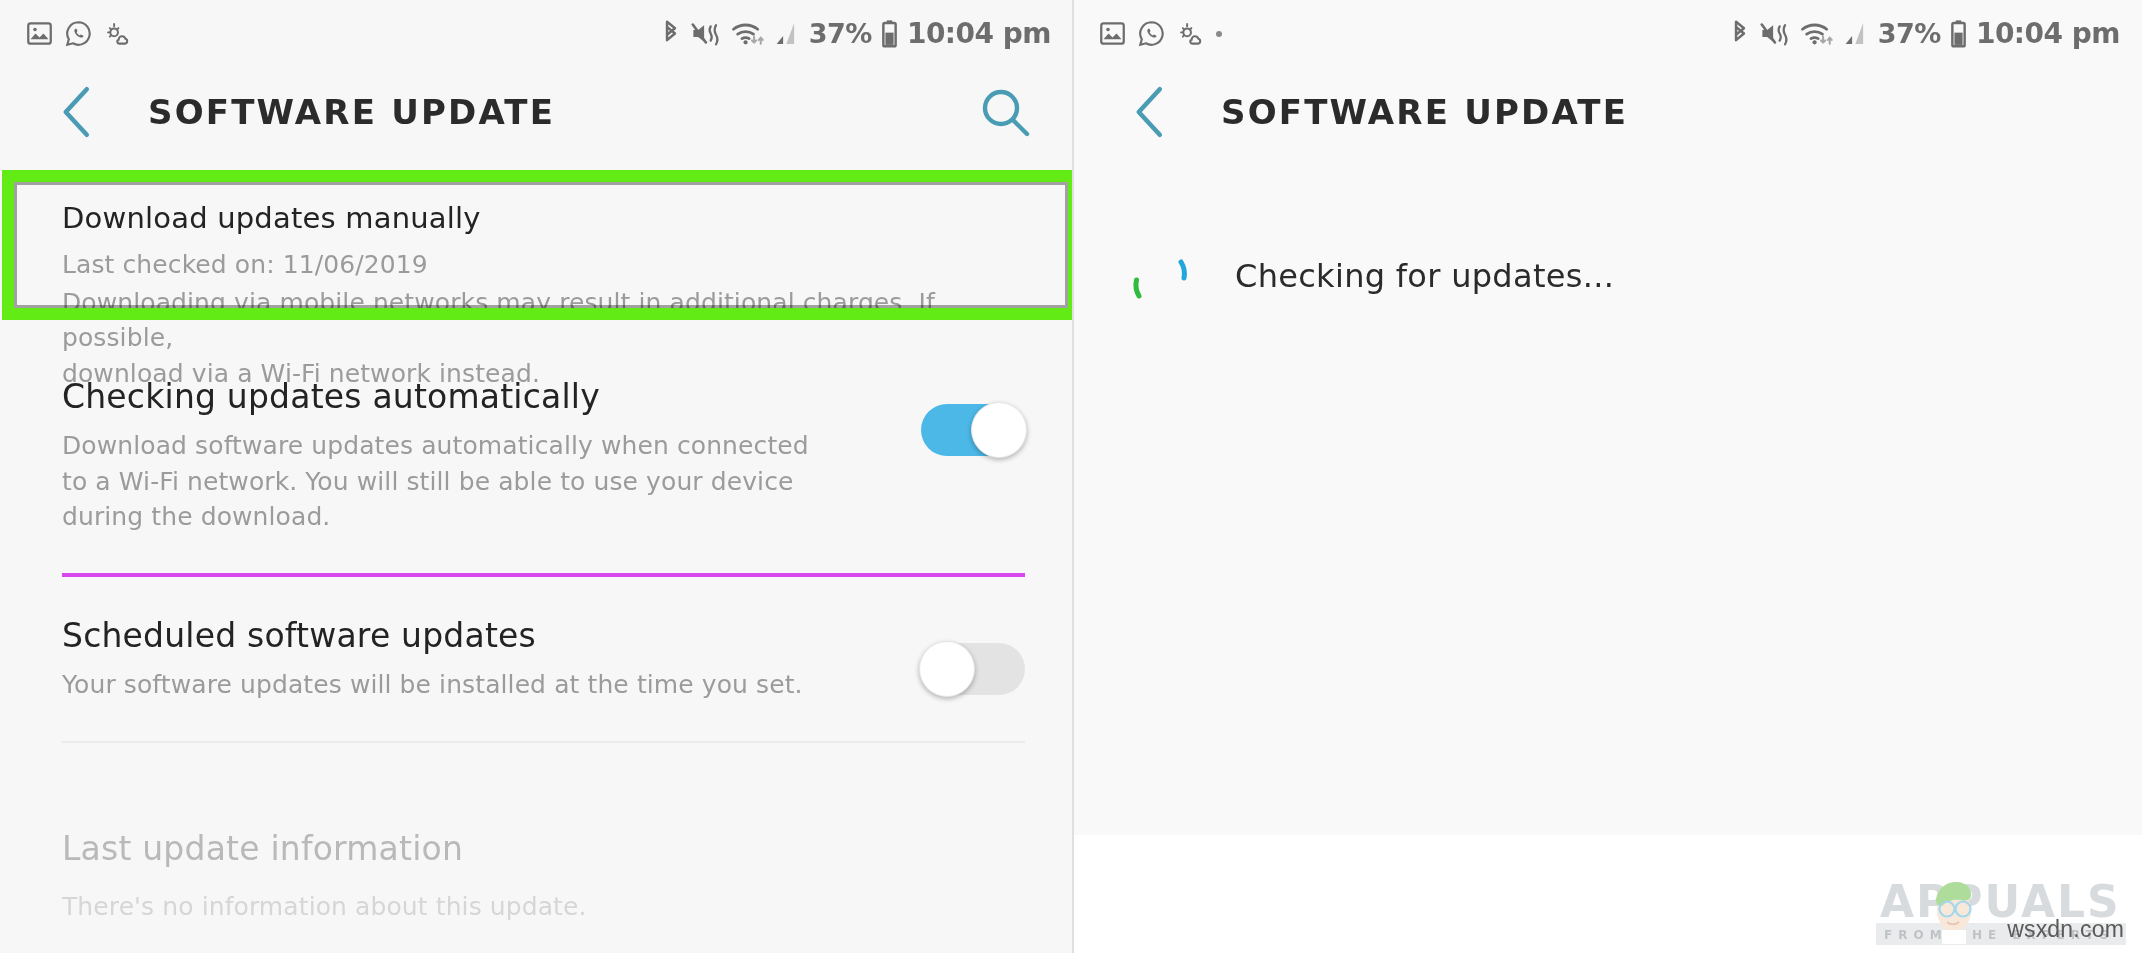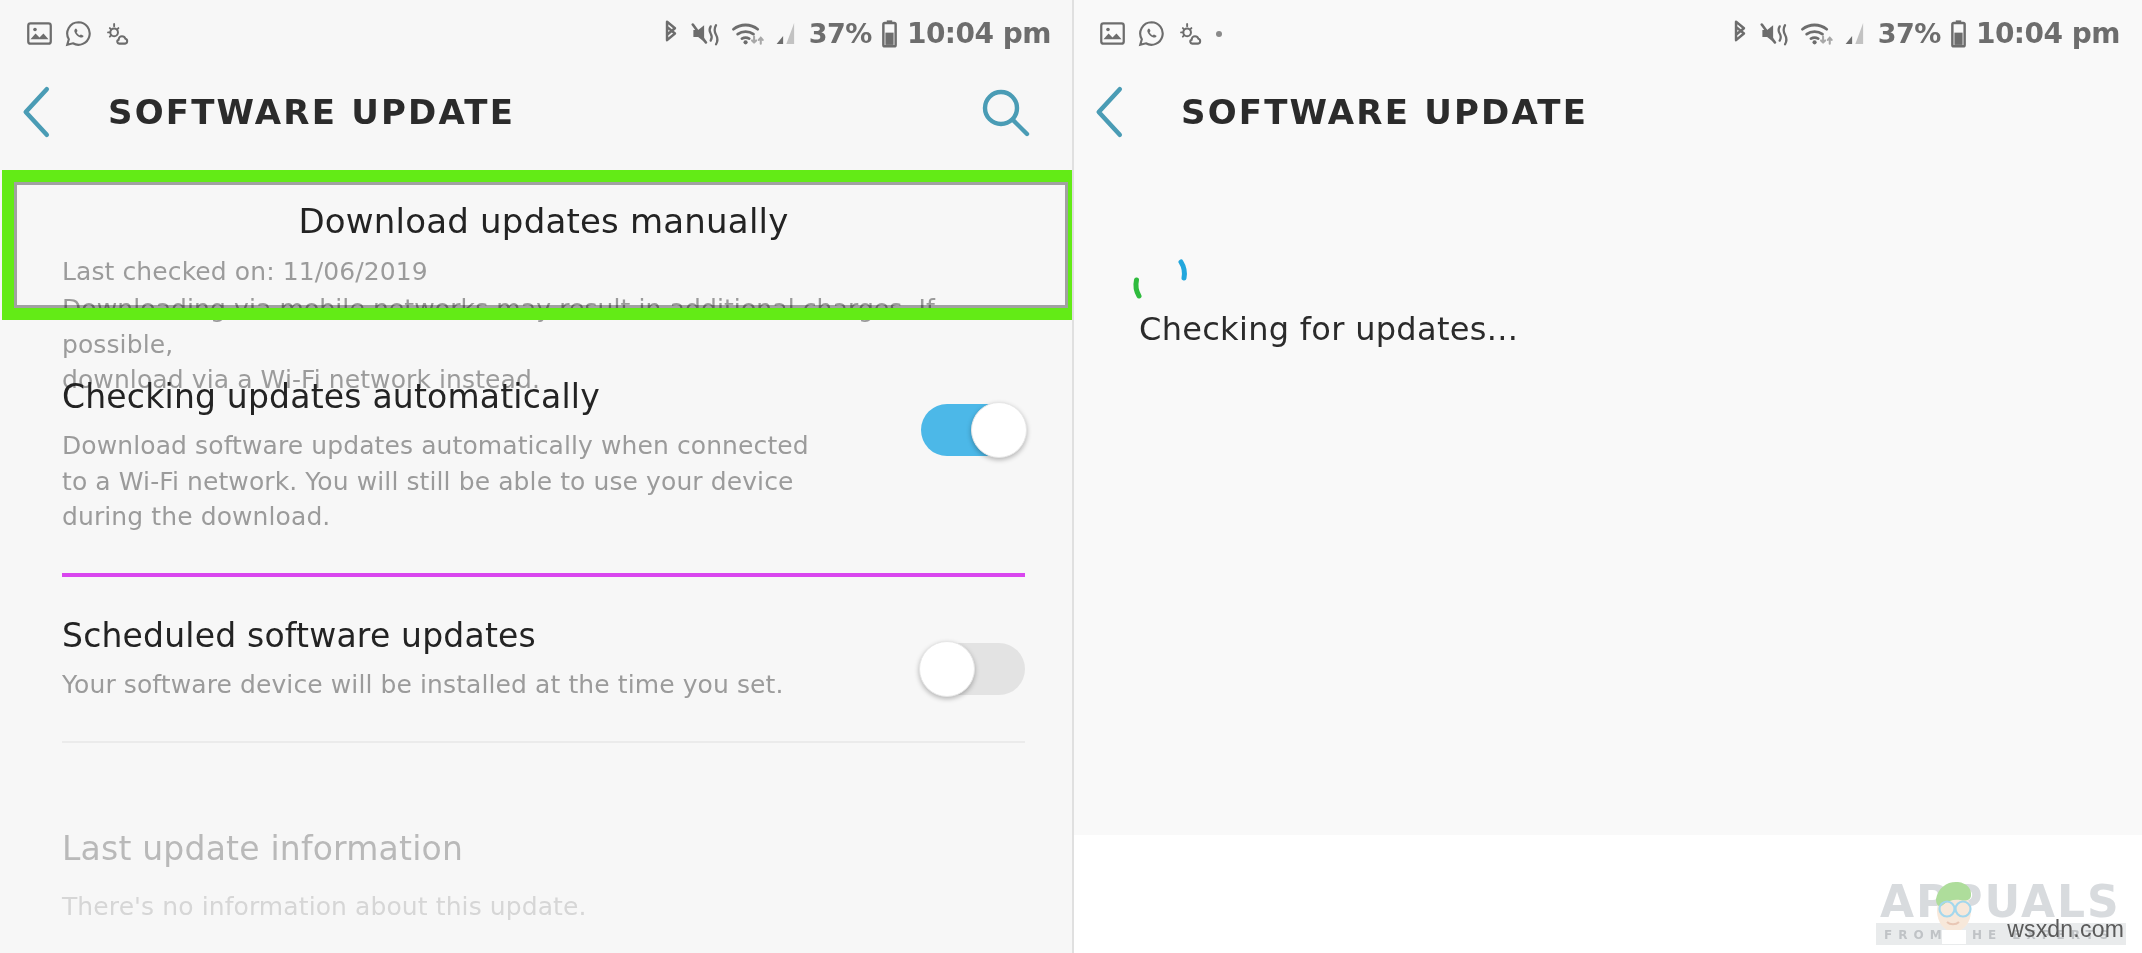--- a/index.html
+++ b/index.html
@@ -66,21 +66,21 @@
     width:6px; height:6px; border-radius:50%;
     background:#8a8a8a;
   }
 
   
   .appbar {
     position:relative;
     height:116px;
     display:flex;
     align-items:center;
-    padding-left:16px;
+    padding-left:56px;
     padding-right:40px;
   }
   .back-chevron {
     width:44px; height:56px;
     flex:0 0 auto;
     cursor:pointer;
   }
   .appbar-title {
     margin-left:48px;
     font-family:"DejaVu Sans", sans-serif;
@@ -142,21 +142,21 @@
     background:transparent;
   }
   .row-manual-wrap {
     position:relative;
     height:168px;
   }
   .row-manual {
     margin:0 48px 0 62px;
     padding-top:30px;
   }
-  .row-manual .setting-title { font-size:34px;text-align:center; }
+  .row-manual .setting-title { font-size:29px; }
 
   
   .toggle {
     flex:0 0 auto;
     position:relative;
     width:104px; height:52px;
     border-radius:26px;
     margin-top:28px;
     cursor:pointer;
   }
@@ -179,22 +179,22 @@
     margin:0 48px 0 62px;
     border-top:2px solid #ebebeb;
     padding-top:46px;
   }
   .section-last .setting-title { color:#b9b9b9; font-size:33px;margin-top:39px; }
   .section-last .setting-desc  { color:#d6d6d6; margin-top:20px; }
 
   
   .checking-row {
     display:flex;
+    align-items:center;
     padding:72px 0 0 40px;
-    flex-direction:column;
   }
   .spinner { position:relative; width:96px; height:68px; flex:0 0 auto; }
   .checking-text {
     margin-left:26px;
     font-family:"DejaVu Sans", sans-serif;
     font-size:32px;
     color:#2b2b2b;
     letter-spacing:0.3px;
   }
 
@@ -310,21 +310,21 @@
 during the download.</div>
         </div>
         <div class="toggle on">
           <div class="knob"></div>
         </div>
       </div>
 
       <div class="setting-row">
         <div class="setting-text">
           <div class="setting-title">Scheduled software updates</div>
-          <div class="setting-desc">Your software device will be installed at the time you set.</div>
+          <div class="setting-desc">Your software updates will be installed at the time you set.</div>
         </div>
         <div class="toggle off">
           <div class="knob"></div>
         </div>
       </div>
 
       <div class="section-last">
         <div class="setting-title">Last update information</div>
         <div class="setting-desc">There's no information about this update.</div>
       </div>

